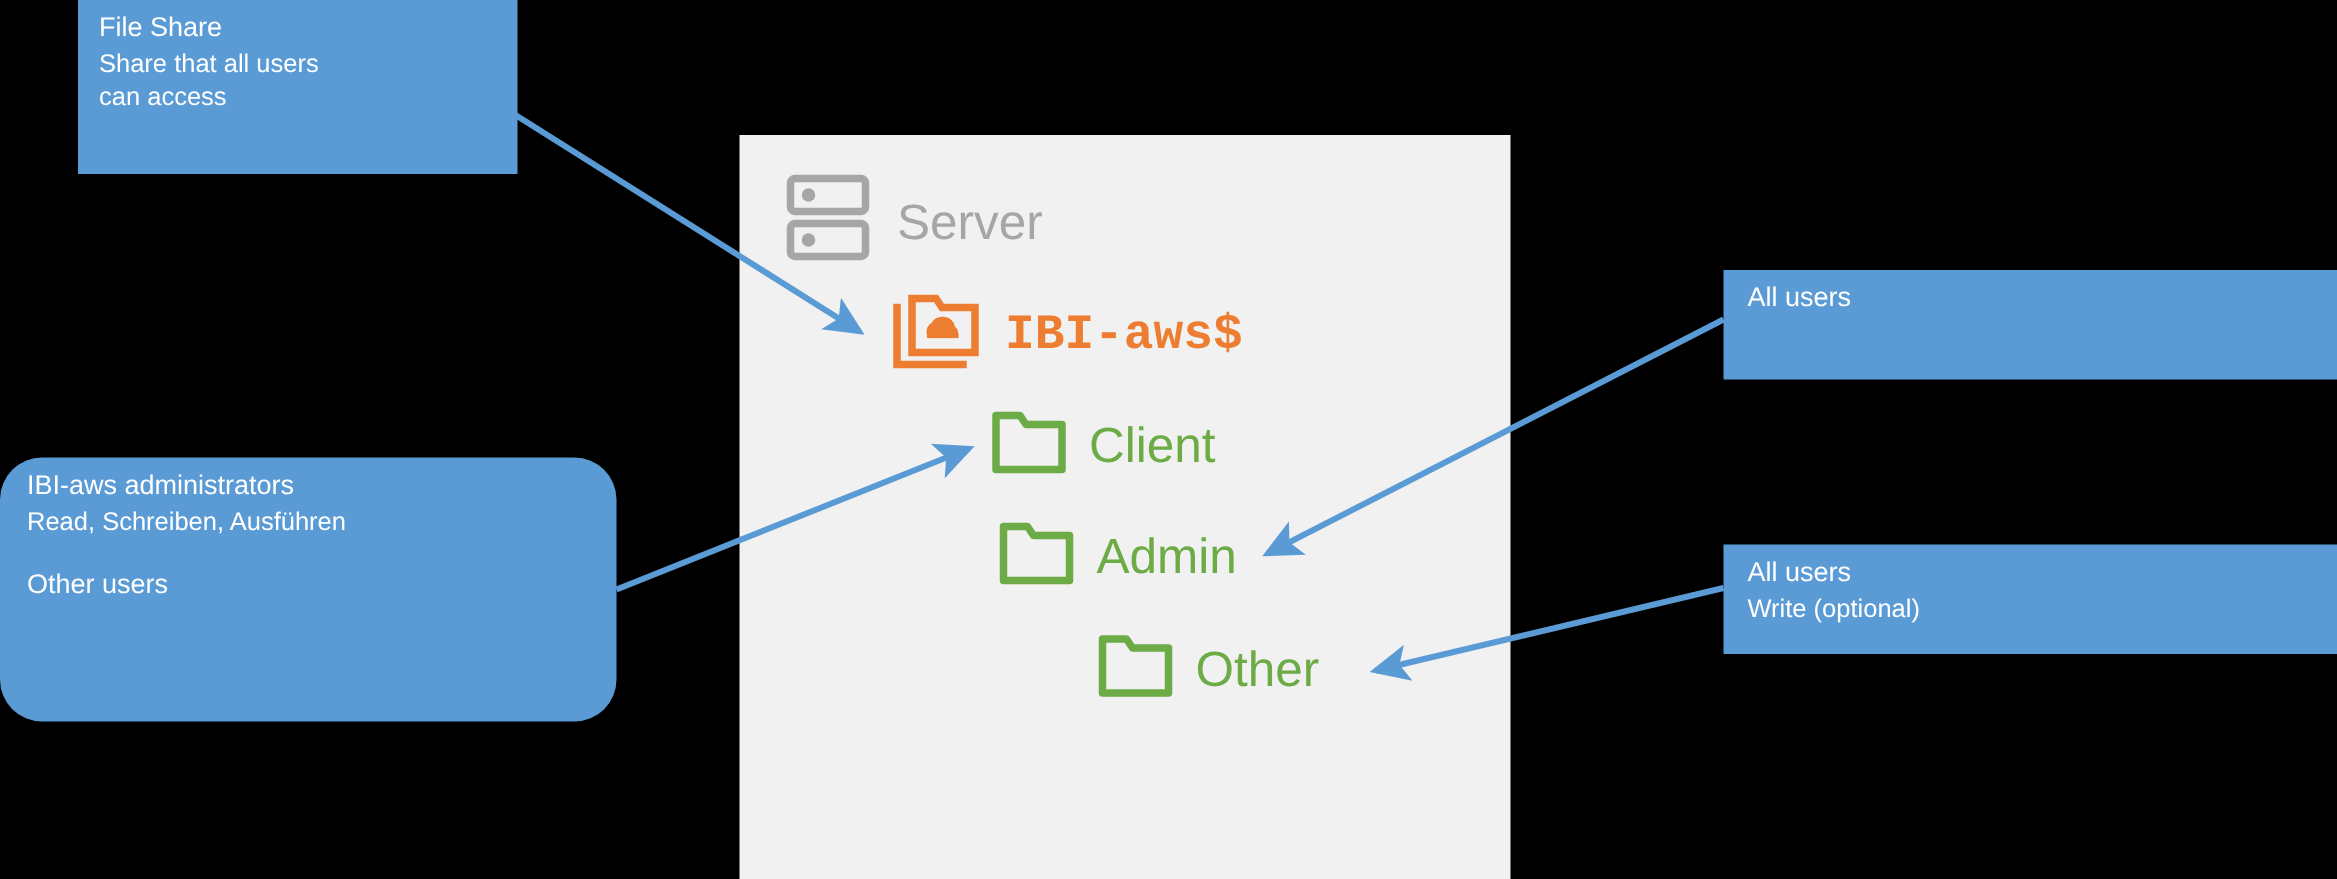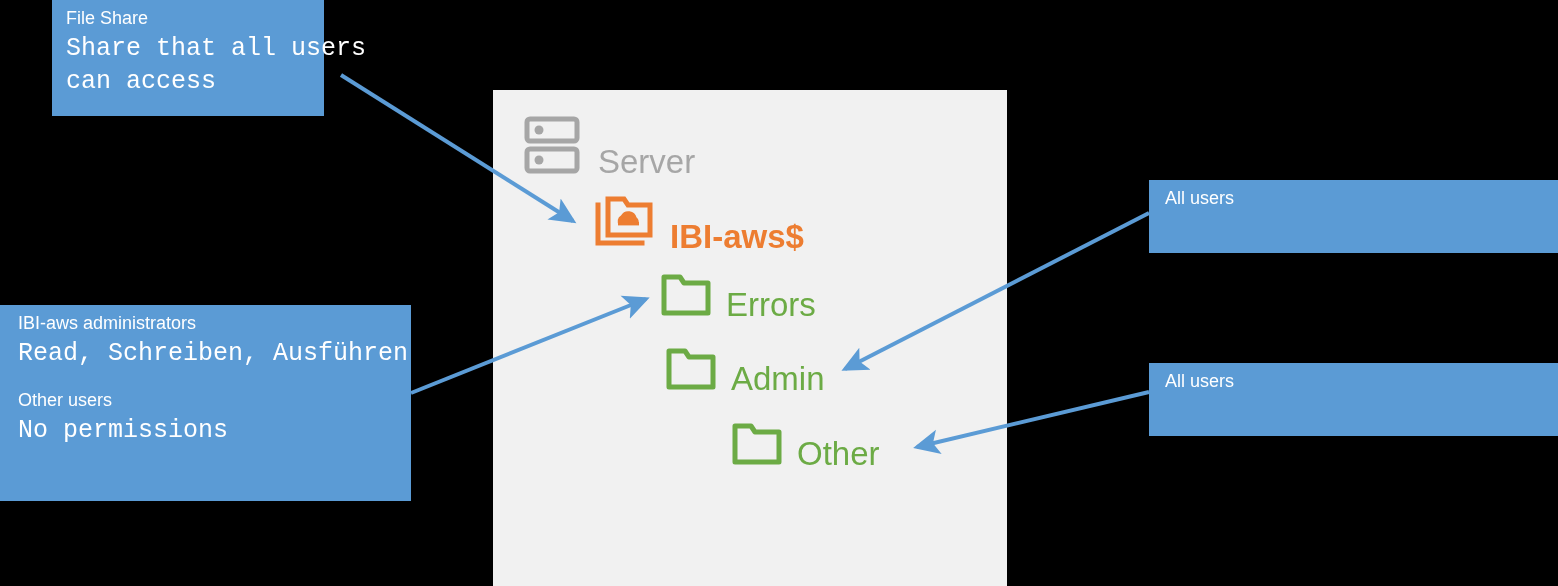--- a/index.html
+++ b/index.html
@@ -22,38 +22,38 @@
     left: 493px;
     top: 90px;
     width: 514px;
     height: 496px;
     background: #f1f1f1;
   }
 
   .node-row {
     position: absolute;
     display: flex;
-    align-items: flex-end;
+    align-items: center;
   }
 
   .node-label {
     white-space: nowrap;
     line-height: 1;
   }
 
   
   #server-row { left: 31px; top: 26px; }
   #server-row .node-label {
     color: #a6a6a6;
     font-size: 33px;
     margin-left: 18px;
   }
 
   
-  #share-row { left: 101px; top: 103px; }
+  #share-row { left: 101px; top: 103px; font-family: Liberation Mono, monospace; }
   #share-row .node-label {
     color: #ed7d31;
     font-size: 33px;
     font-weight: bold;
     margin-left: 14px;
   }
 
   
   #admin-row  { left: 167px; top: 181px; }
   #client-row { left: 172px; top: 255px; }
@@ -71,29 +71,28 @@
     box-sizing: border-box;
     padding: 6px 14px 8px 14px;
     color: #ffffff;
   }
   .callout .small {
     font-size: 18px;
     line-height: 1.42;
     white-space: nowrap;
   }
   .callout .big {
-    font-size: 25px;
+    font-size: 17px;
     line-height: 1.35;
     white-space: nowrap;
-    font-family: Liberation Mono, monospace;
   }
   .callout .spacer { height: 18px; }
 
-  #callout-file-share   { left: 52px;   top: 0px;   width: 272px; height: 116px; }
-  #callout-admins       { left: 0px;    top: 305px; width: 411px; height: 196px; padding-left: 18px; }
+  #callout-file-share   { left: 52px;   top: 0px;   width: 293px; height: 116px; }
+  #callout-admins       { left: 0px;    top: 305px; width: 411px; height: 176px; padding-left: 18px; border-radius: 28px; }
   #callout-read-execute { left: 1149px; top: 180px; width: 409px; height: 73px;  padding-left: 16px; }
   #callout-write        { left: 1149px; top: 363px; width: 409px; height: 73px;  padding-left: 16px; }
 
   
   #arrows {
     position: absolute;
     left: 0;
     top: 0;
     width: 1558px;
     height: 586px;
@@ -133,21 +132,21 @@
       </span>
       <span class="node-label">IBI-aws$</span>
     </div>
 
     <div class="node-row green-row" id="admin-row">
       <span class="node-icon">
         <svg width="52" height="46" viewBox="0 0 52 46" aria-hidden="true">
           <path d="M4 42 L4 6 L20 6 L24 12 L48 12 L48 42 Z" fill="none" stroke="#6cab45" stroke-width="5" stroke-linejoin="round"></path>
         </svg>
       </span>
-      <span class="node-label">Errors</span>
+      <span class="node-label">Client</span>
     </div>
 
     <div class="node-row green-row" id="client-row">
       <span class="node-icon">
         <svg width="52" height="46" viewBox="0 0 52 46" aria-hidden="true">
           <path d="M4 42 L4 6 L20 6 L24 12 L48 12 L48 42 Z" fill="none" stroke="#6cab45" stroke-width="5" stroke-linejoin="round"></path>
         </svg>
       </span>
       <span class="node-label">Admin</span>
     </div>
@@ -178,24 +177,24 @@
     <div class="small">File Share</div>
     <div class="big">Share that all users</div>
     <div class="big">can access</div>
   </div>
 
   <div class="callout" id="callout-admins">
     <div class="small">IBI-aws administrators</div>
     <div class="big">Read, Schreiben, Ausführen</div>
     <div class="spacer"></div>
     <div class="small">Other users</div>
-    <div class="big">No permissions</div>
   </div>
 
   <div class="callout" id="callout-read-execute">
     <div class="small">All users</div>
   </div>
 
   <div class="callout" id="callout-write">
     <div class="small">All users</div>
+    <div class="big">Write (optional)</div>
   </div>
 
 </div>
 
 </body></html>

